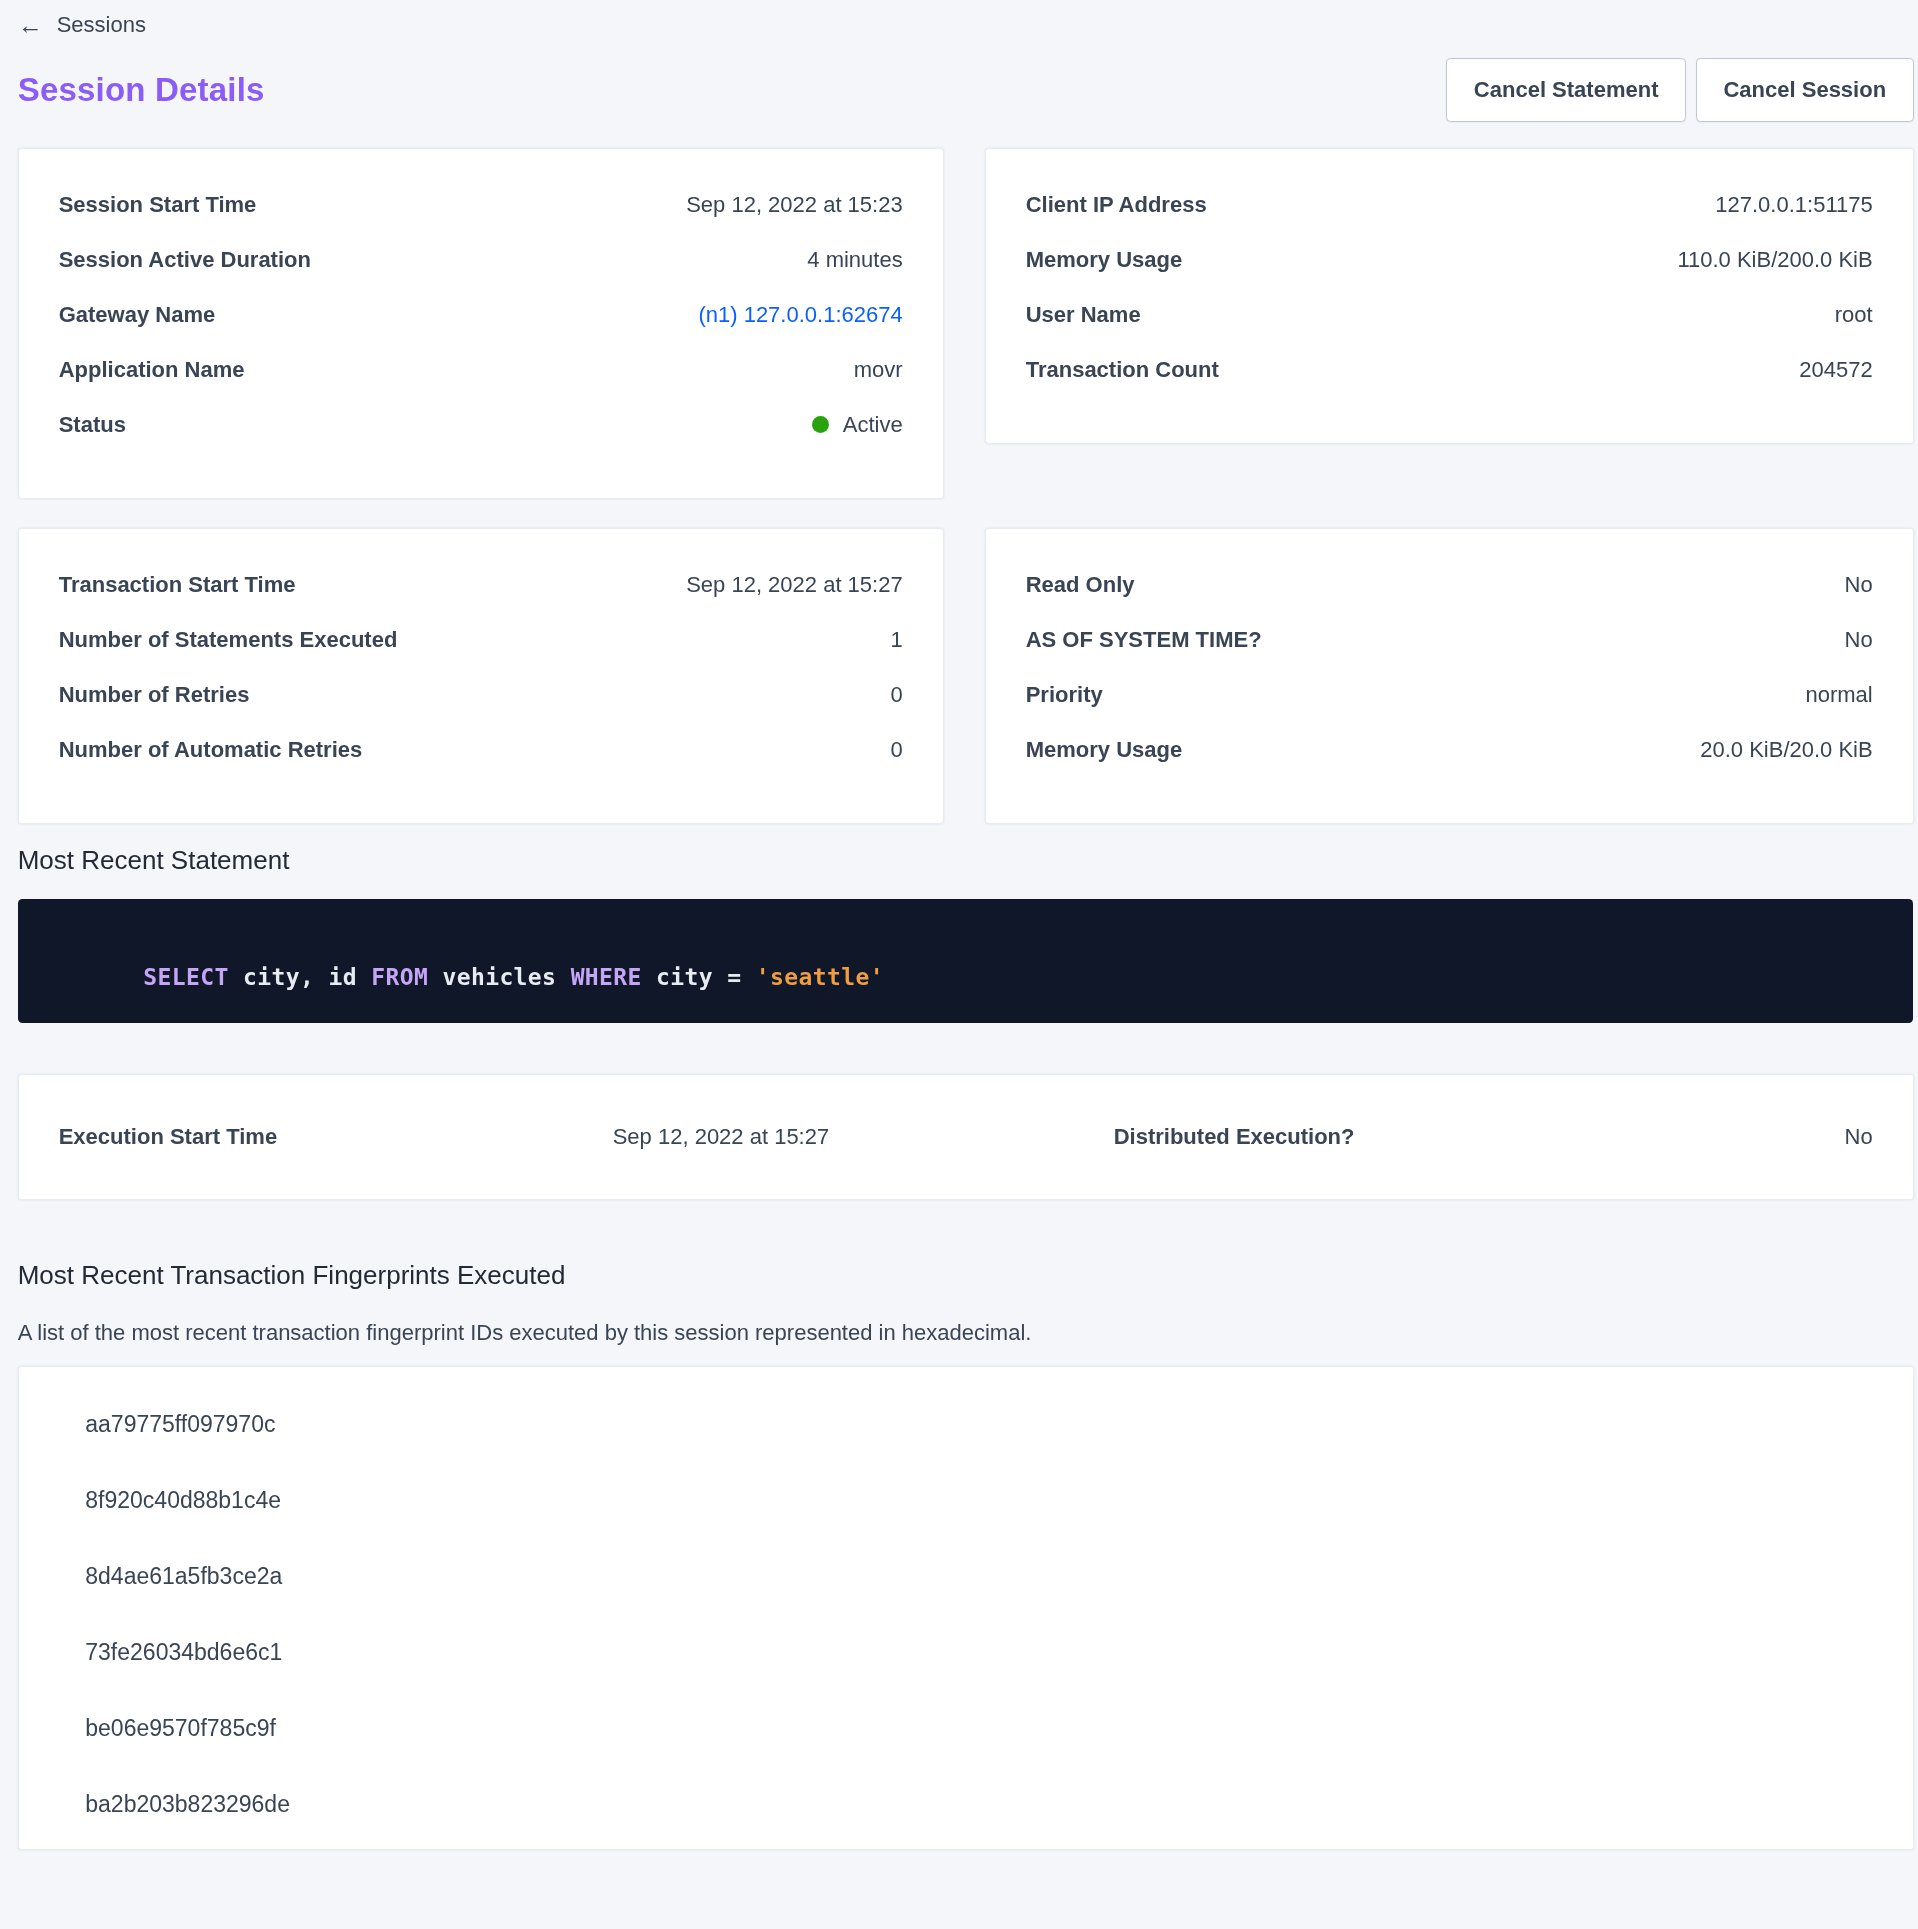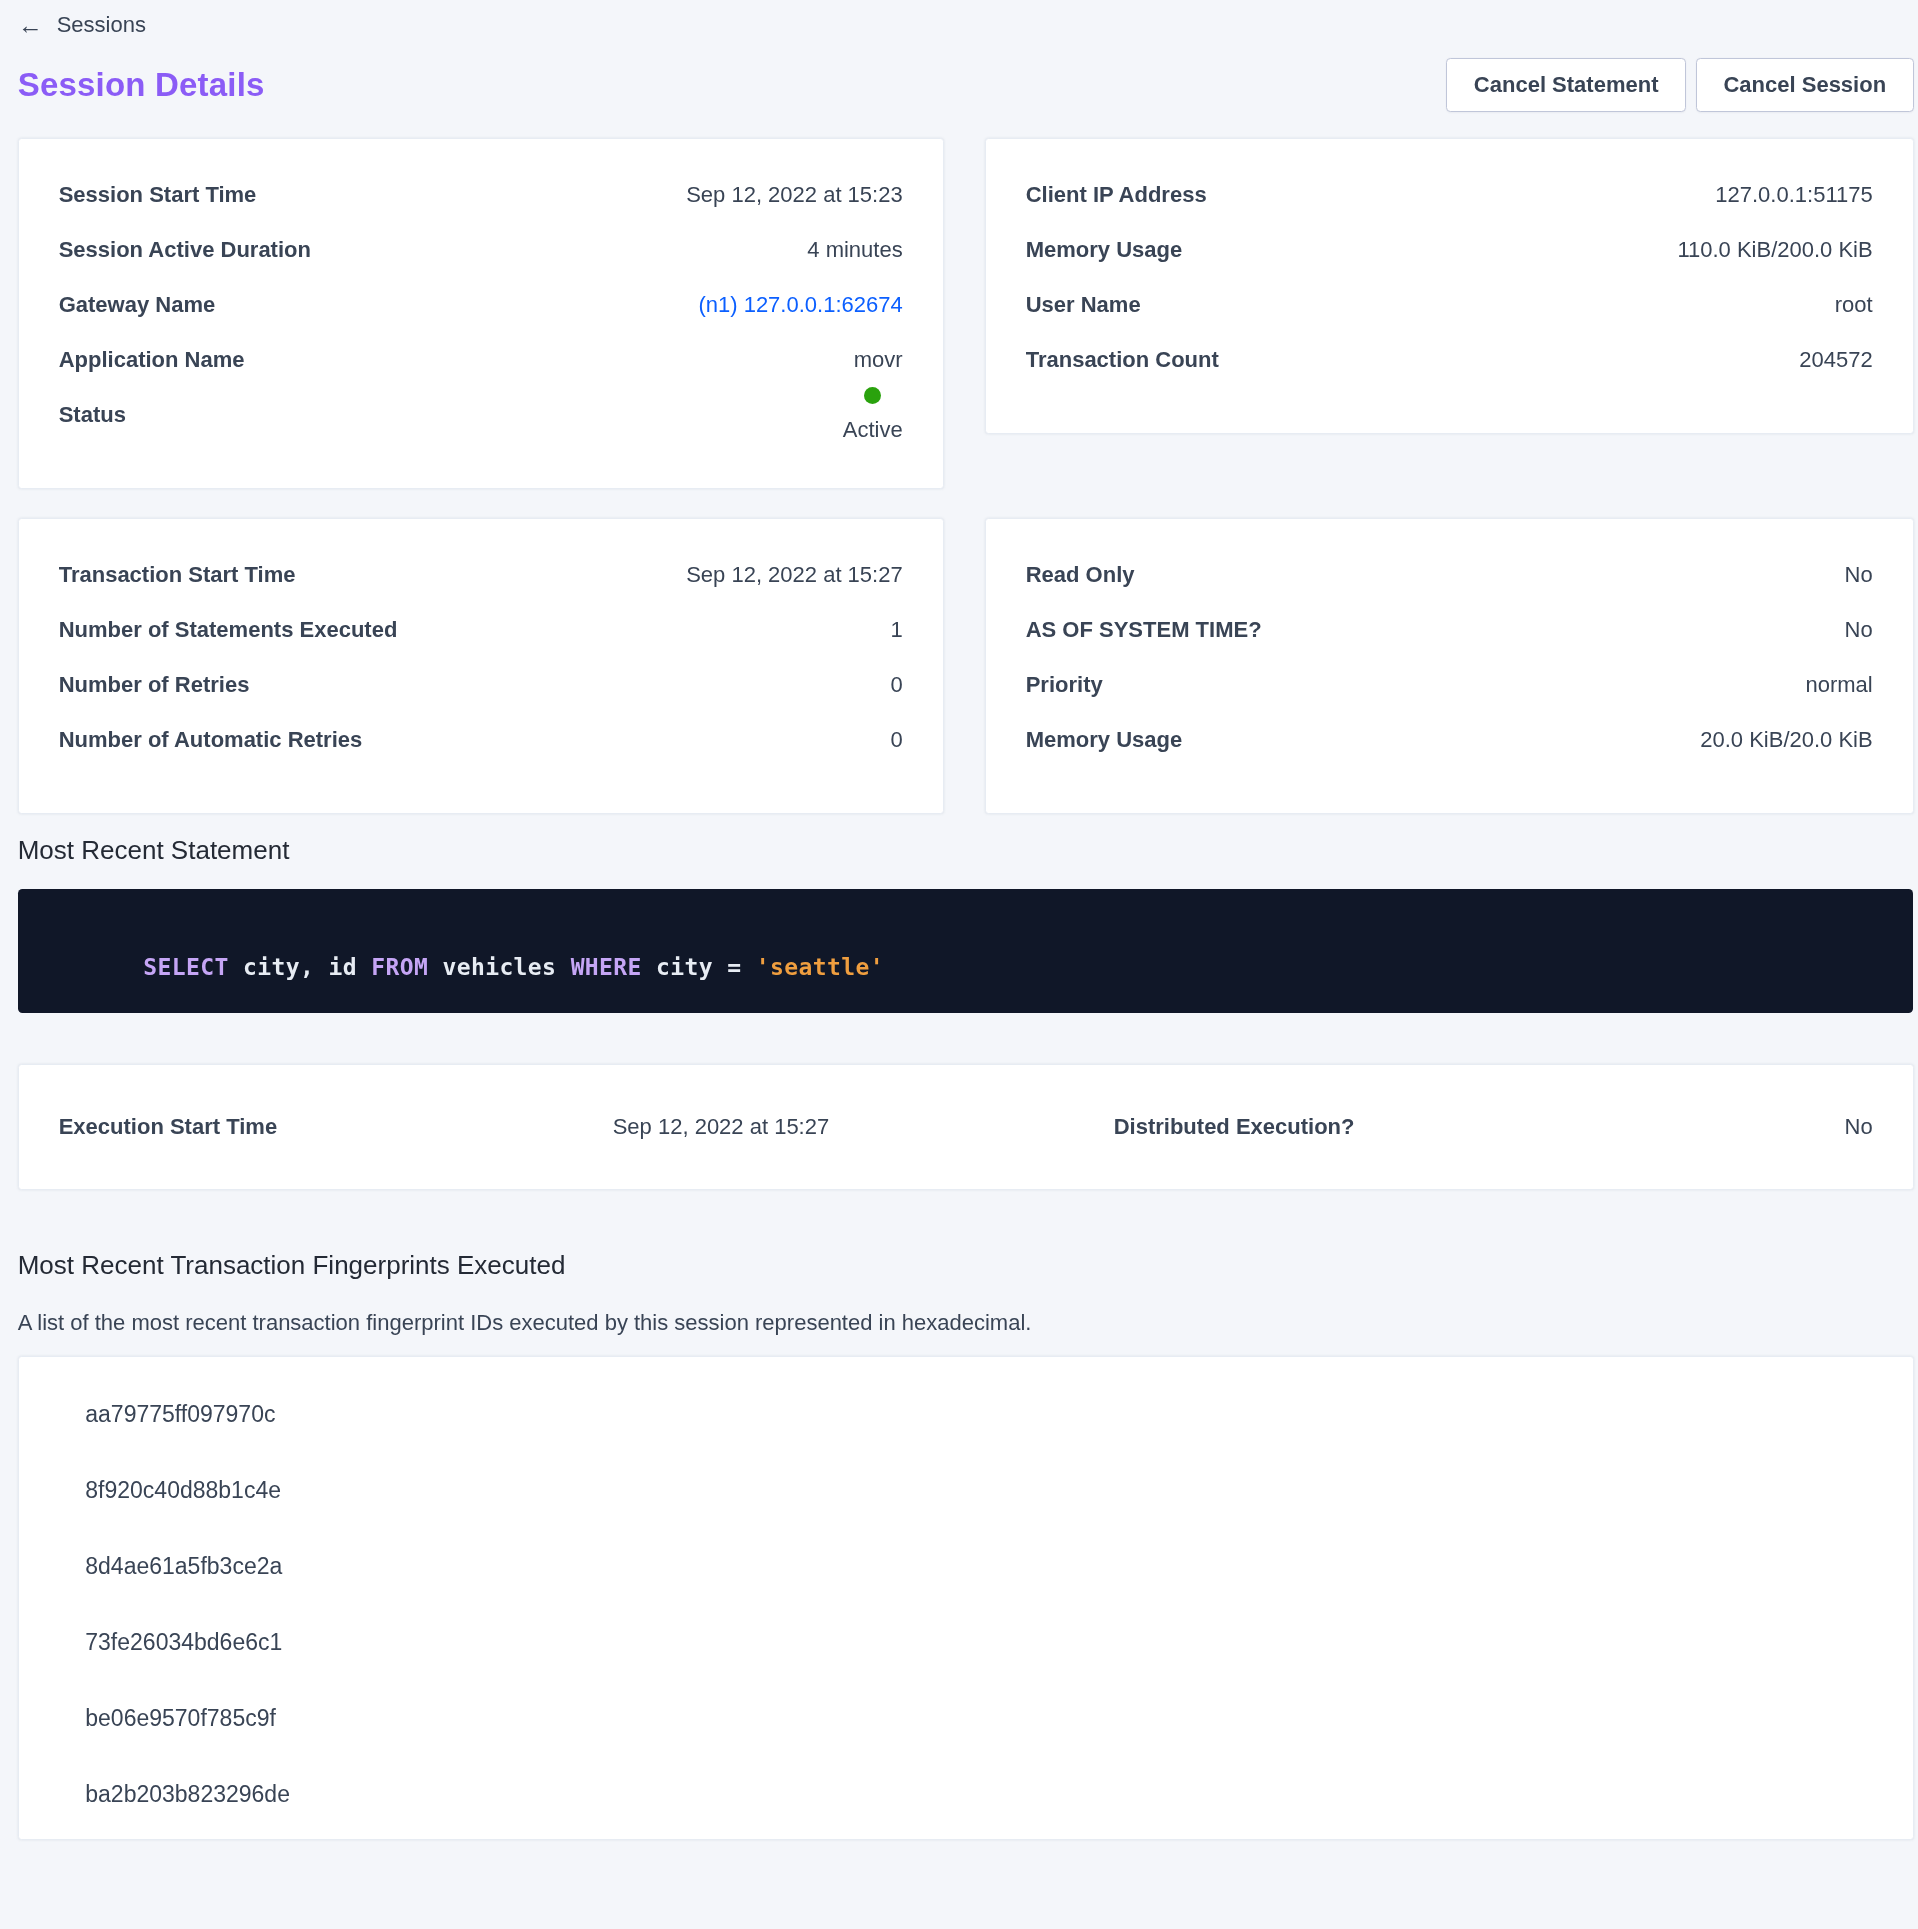--- a/index.html
+++ b/index.html
@@ -17,37 +17,37 @@
   .breadcrumb .arrow { font-size:25px; line-height:1; color:#394455; }
 
   
   .title-row { margin-top:19.5px; display:flex; justify-content:space-between; align-items:center; }
   .page-title { font-size:33px; font-weight:700; color:#8b5cf6; letter-spacing:0.2px; }
   .btn-group { display:flex; gap:9.8px; }
   .btn {
     background:#fff; border:0.9px solid #c0c6d9; border-radius:4.4px;
     font-family:"Liberation Sans", sans-serif;
     font-size:22px; font-weight:700; color:#394455;
-    padding:0 26.6px; height:54px; display:flex; align-items:center; cursor:pointer;
+    padding:0 26.6px; height:64px; display:flex; align-items:center; cursor:pointer;
     box-shadow:0 0.9px 1.8px rgba(60,74,97,.06);
   }
 
   
   .cards-grid { display:grid; grid-template-columns:926px 929px; gap:41px; align-items:start; }
   .row1 { margin-top:26.6px; }
   .card {
     background:#fff; border:0.9px solid #e7ecf3; border-radius:3.5px;
     box-shadow:0 0 2.7px rgba(67,90,111,.12);
   }
   .kv-card { padding:28px 40px 46px 40px; }
   .kv-row { display:flex; justify-content:space-between; align-items:center; height:55px;gap:19px; }
   .kv-label { font-size:22px; font-weight:700; color:#394455; }
   .kv-value { font-size:22px; color:#394455; text-align:right; }
   .link { color:#0b5fff; cursor:pointer; }
-  .status-value { display:flex; align-items:center; gap:13.3px;flex-direction:column; }
+  .status-value { display:flex; align-items:center; gap:13.3px; }
   .status-dot { width:17px; height:17px; border-radius:50%; background:#2aa20d; display:inline-block; }
 
   
   .section-title { font-size:26px; font-weight:500; color:#242a35; }
   .sec-transaction { margin-top:26.6px; }
   .sec-statement { margin-top:21px; }
   .cards-grid.row2 { margin-top:29px; }
 
   
   .code-block {

